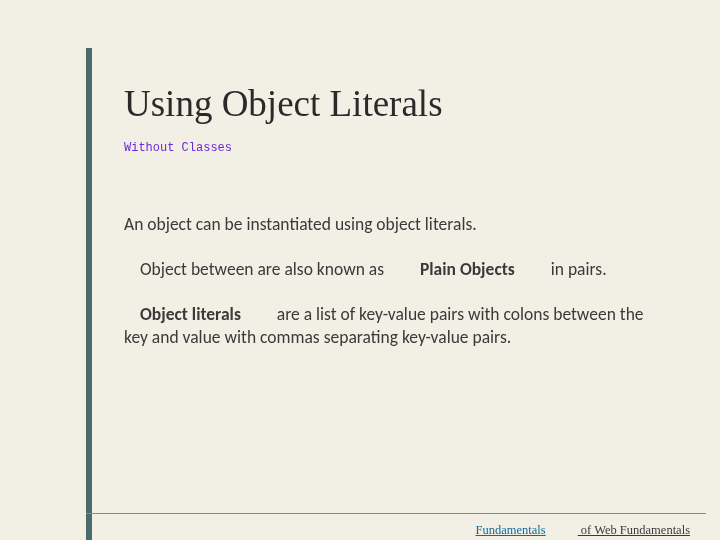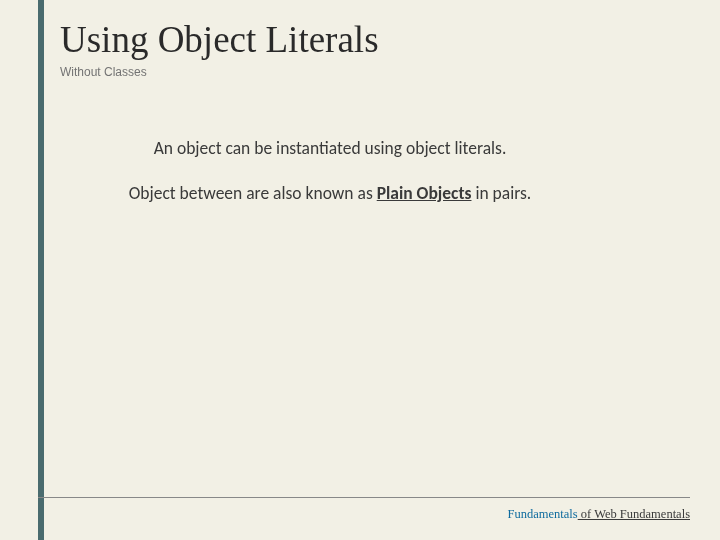--- a/index.html
+++ b/index.html
@@ -1,16 +1,16 @@
 <!DOCTYPE html>
 <html><head>
   <meta charset="utf-8">
   <style>
     * {
-      margin: 0;
+      margin: 16px;
       padding: 0;
       box-sizing: border-box;
     }
     body {
       width: 720px;
       height: 540px;
       background: #f2f0e5;
       position: relative;
       font-family: Calibri, "Segoe UI", sans-serif;
       overflow: hidden;
@@ -31,75 +31,77 @@
     }
     .title {
       font-family: Georgia, "Times New Roman", serif;
       font-size: 37px;
       font-weight: 400;
       color: #2a2a2a;
       margin-bottom: 4px;
       letter-spacing: 0px;
     }
     .subtitle {
-      font-family: Liberation Sans, sans-serif;
+      font-family: Liberation Mono, monospace;
       font-size: 12px;
-      color: #737373;
+      color: #6d28d9;
       margin-bottom: 58px;
     }
     .para {
       font-size: 17.5px;
       color: #3a3a3a;
       line-height: 1.32;
       margin-bottom: 22px;
       max-width: 540px;
-      text-align: center;
     }
     .bold {
       font-weight: 700;
     }
     .underline {
-      text-decoration: underline;
     }
     .footer-line {
       position: absolute;
       left: 38px;
       right: 30px;
       bottom: 42px;
       height: 1px;
       background: #888;
     }
     .footer {
       position: absolute;
       right: 30px;
       bottom: 18px;
       font-family: Georgia, "Times New Roman", serif;
       font-size: 12.5px;
       color: #3a3a3a;
     }
     .footer .fund {
       color: #0e6b9e;
+      text-decoration: underline;
     }
     .footer .rest {
       text-decoration: underline;
     }
   </style>
 </head>
 <body>
 
 <div class="accent-bar"></div>
 
 <div class="content">
   <h1 class="title">Using Object Literals</h1>
   <div class="subtitle">Without Classes</div>
 
   <p class="para">An object can be instantiated using object literals.</p>
 
   <p class="para">
     <span>Object between are also known as </span><span class="bold underline">Plain Objects</span><span> in pairs.</span>
   </p>
 
+  <p class="para">
+    <span class="bold">Object literals</span><span> are a list of key-value pairs with colons between the key and value with commas separating key-value pairs.</span>
+  </p>
 </div>
 
 <div class="footer-line"></div>
 <div class="footer">
   <span class="fund">Fundamentals</span><span class="rest"> of Web Fundamentals</span>
 </div>
 
 </body></html>

